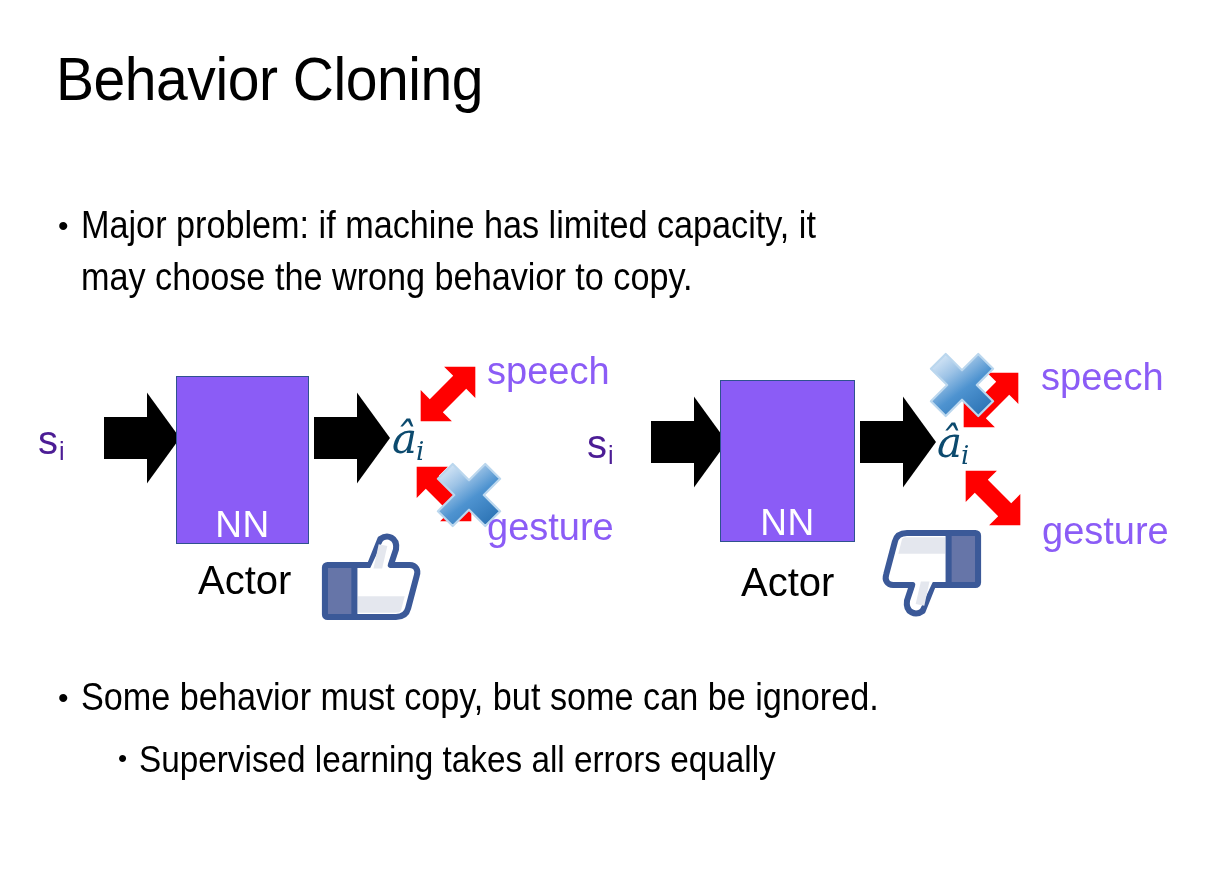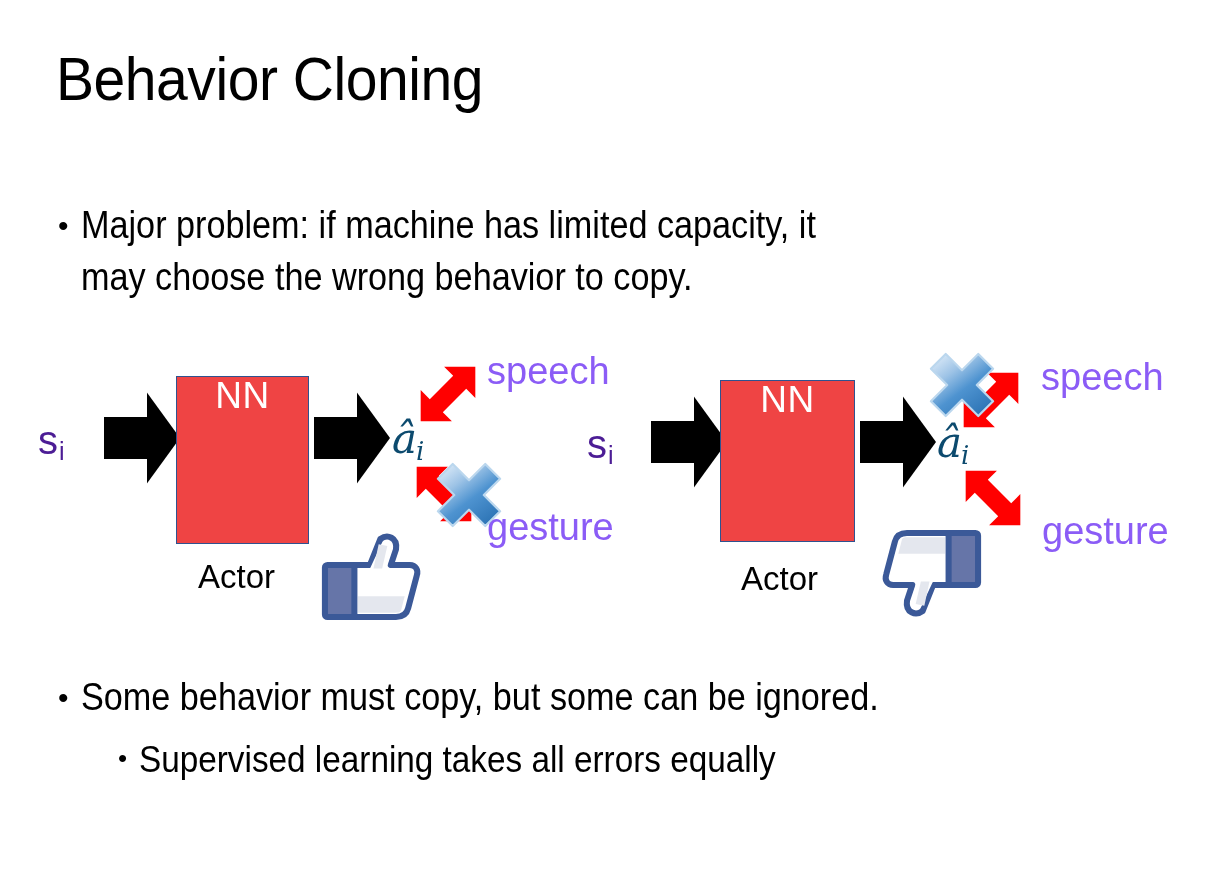--- a/index.html
+++ b/index.html
@@ -79,37 +79,37 @@
     white-space: nowrap;
   }
   .state-label .sub {
     font-size: 25px;
     vertical-align: -0.22em;
     margin-left: 1px;
   }
 
   .nn-box {
     position: absolute;
-    background: #ef4444;
+    background: #8b5cf6;
     border: 1px solid #2F528F;
     box-sizing: border-box;
     display: flex;
-    align-items: flex-start;
+    align-items: flex-end;
     justify-content: center;
   }
   .nn-box span {
     color: #ffffff;
     font-size: 37px;
     line-height: 1;
     letter-spacing: 0.5px;
   }
 
   .actor-label {
     position: absolute;
-    font-size: 33px;
+    font-size: 40px;
     line-height: 1;
     color: #000;
     white-space: nowrap;
   }
 
   
   .block-arrow {
     position: absolute;
     background: #000000;
   }

